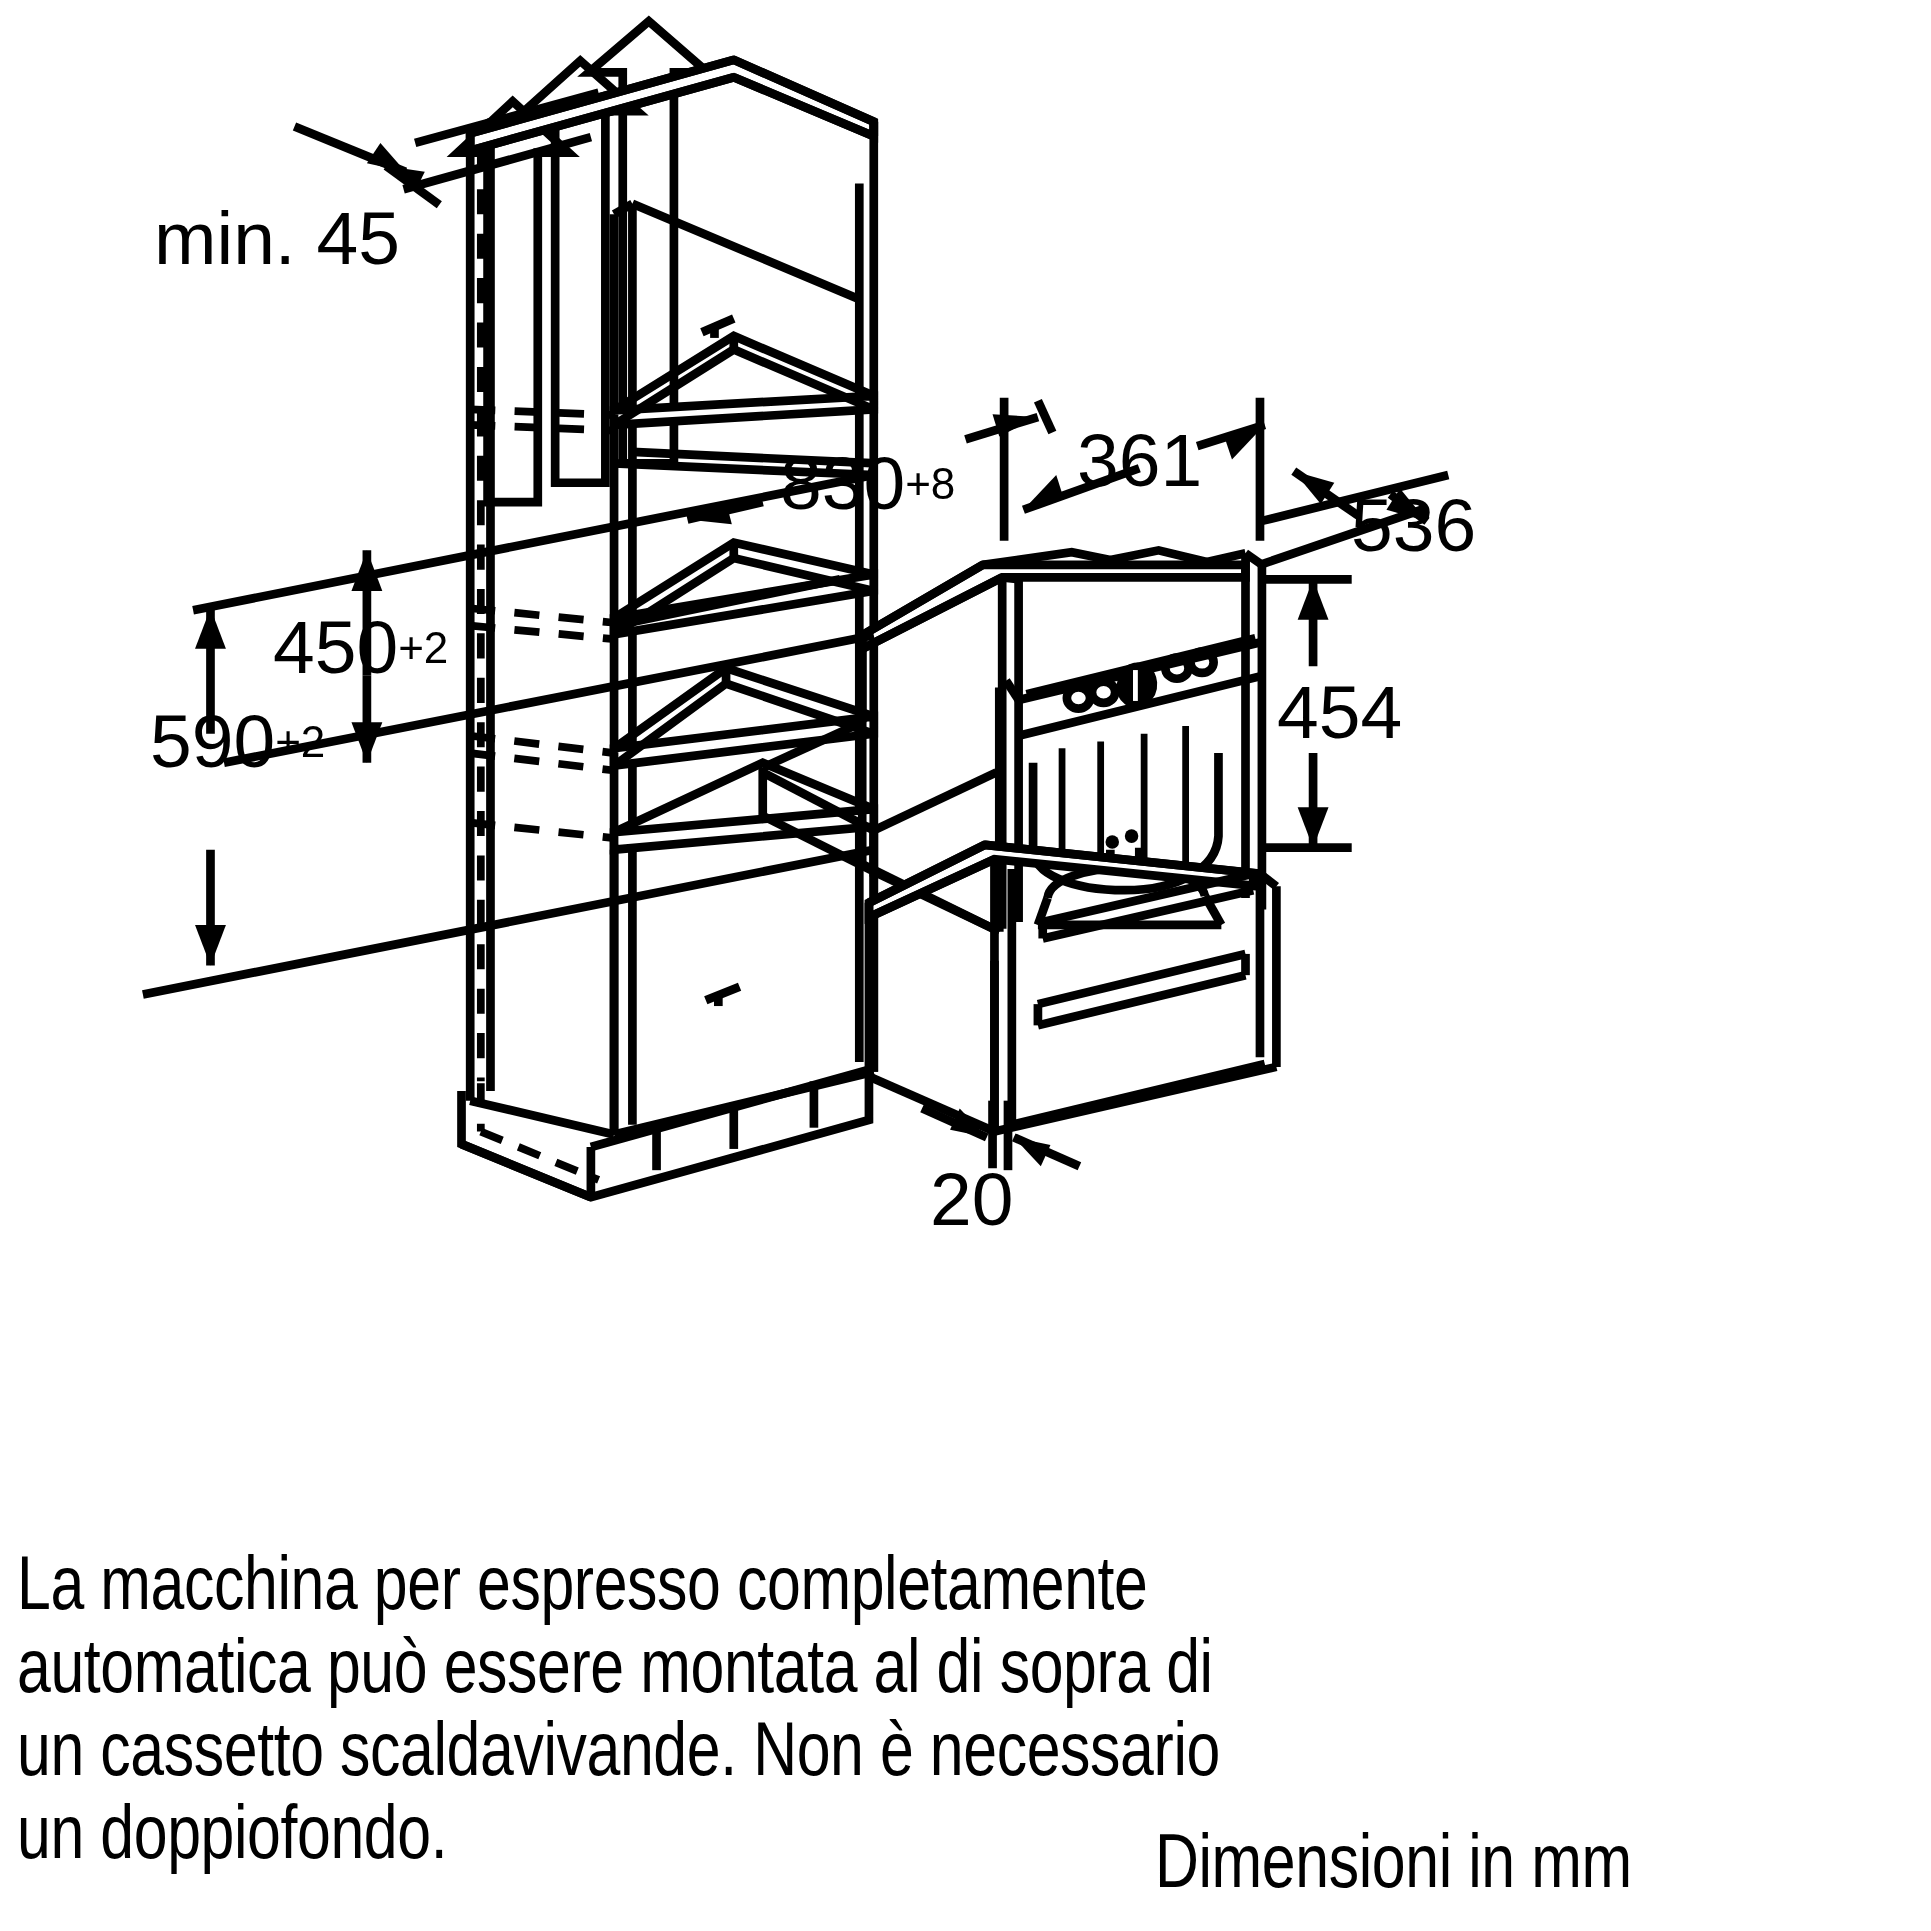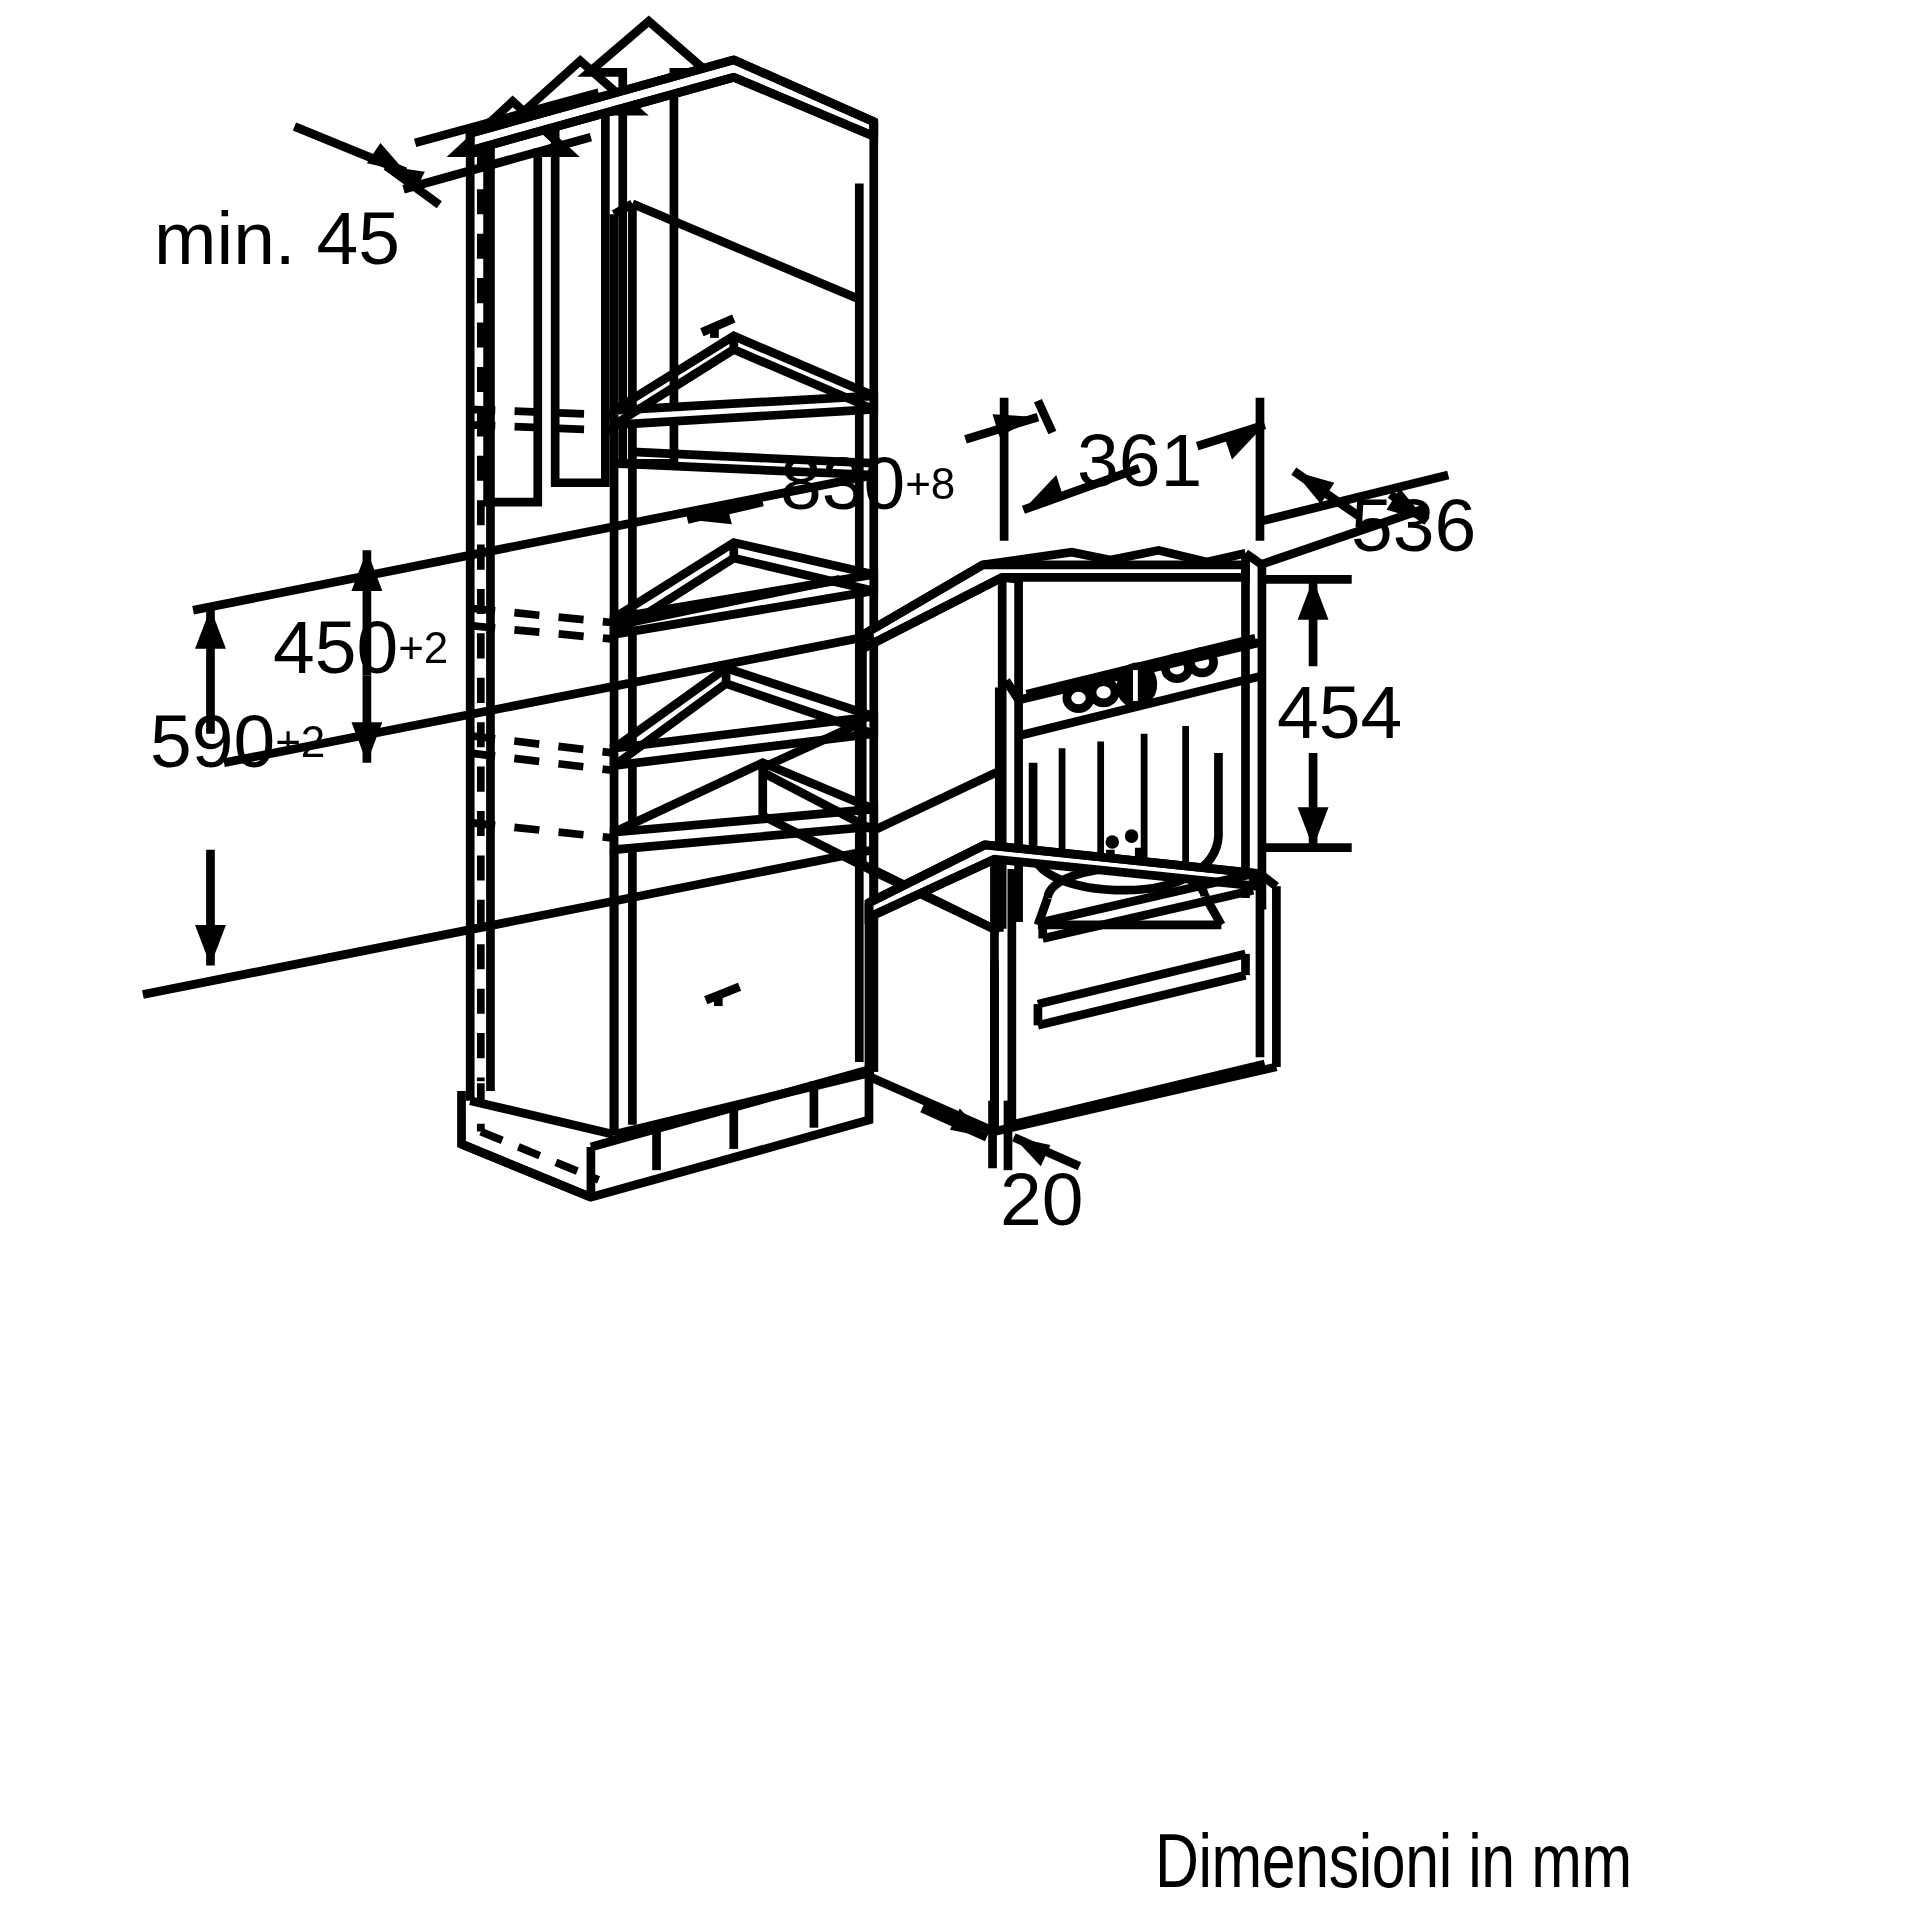--- a/index.html
+++ b/index.html
@@ -74,21 +74,21 @@
     position: relative;
     top: -3.9px;
   }
   #lbl-min45  { left: 154px;  top: 201px; }
   #lbl-560    { left: 780px;  top: 446px; }
   #lbl-450    { left: 273px;  top: 610px; }
   #lbl-590    { left: 150px;  top: 704px; }
   #lbl-595    { left: 1077px; top: 423px; }
   #lbl-536    { left: 1351px; top: 452px; margin-top: 36px; }
   #lbl-454    { left: 1277px; top: 675px; }
-  #lbl-20     { left: 1000px; top: 1162px; }
+  #lbl-20     { left: 930px; top: 1162px; }
 </style>
 </head>
 <body>
 
 <div id="sheet">
 
   <svg id="drawing" viewBox="0 0 2000 2000">
     <g fill="none" stroke="#000000" stroke-width="9" stroke-linecap="butt" stroke-linejoin="miter">
 
       <g>
@@ -388,17 +388,23 @@
   </div>
 
   <div class="dim-label" id="lbl-454">
     <span class="val">454</span>
   </div>
 
   <div class="dim-label" id="lbl-20">
     <span class="val">20</span>
   </div>
 
+  <div class="caption-block">
+    <div class="caption-line">La macchina per espresso completamente</div>
+    <div class="caption-line">automatica può essere montata al di sopra di</div>
+    <div class="caption-line">un cassetto scaldavivande. Non è necessario</div>
+    <div class="caption-line">un doppiofondo.</div>
+  </div>
 
   <div class="units-note">Dimensioni in mm</div>
 
 </div>
 
 
 </body></html>

